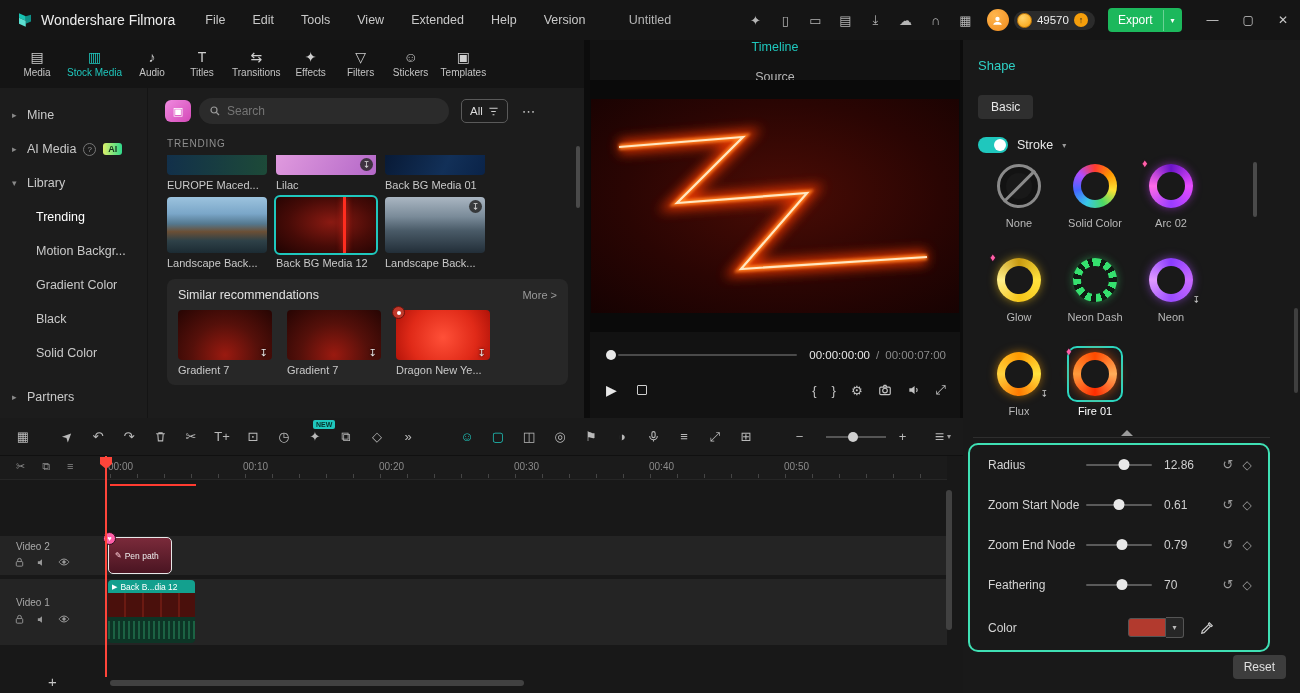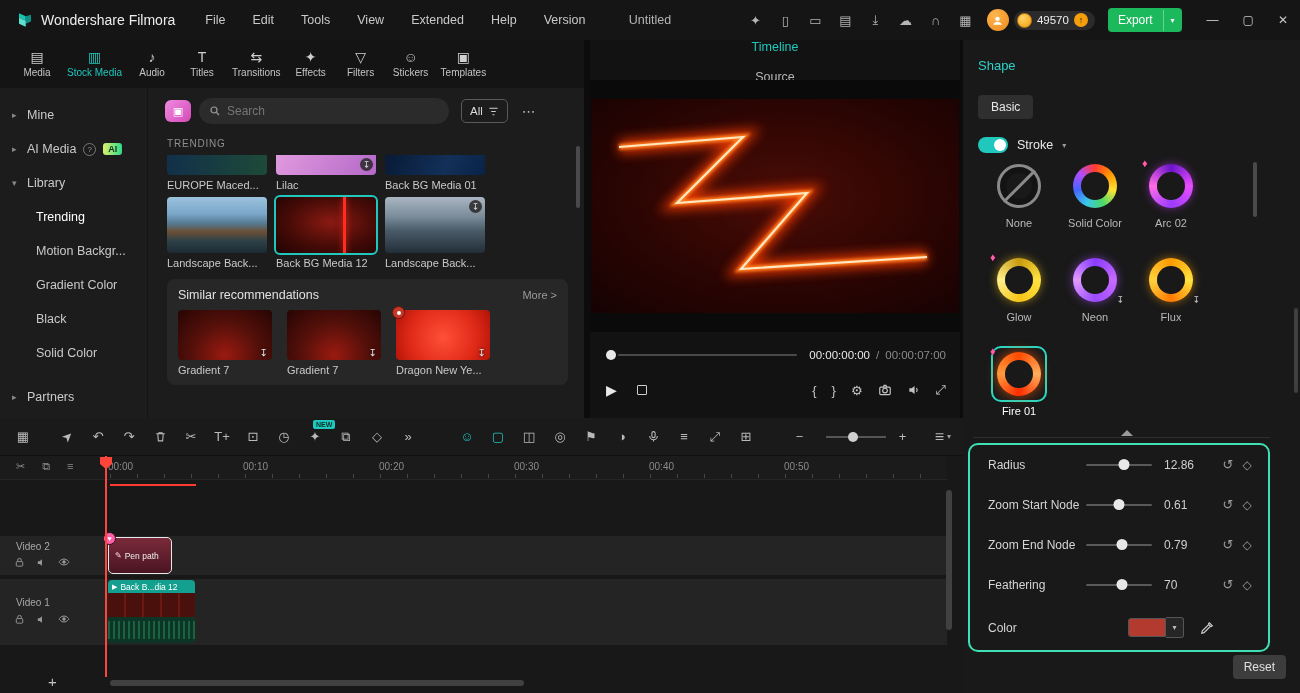--- a/index.html
+++ b/index.html
@@ -515,20 +515,26 @@
       </div>
       <div class="preset">
         <div class="pc-wrap">
             <span class="gem">♦</span>
             <div class="ring ring-glow"></div>
           </div>
         <span class="plabel">Glow</span>
       </div>
       <div class="preset">
         <div class="pc-wrap">
+            <div class="ring ring-dash"></div>
+          </div>
+        <span class="plabel">Neon Dash</span>
+      </div>
+      <div class="preset">
+        <div class="pc-wrap">
             <div class="ring ring-neon"></div>
             <span class="dl">↧</span>
           </div>
         <span class="plabel">Neon</span>
       </div>
       <div class="preset">
         <div class="pc-wrap">
             <div class="ring ring-flux"></div>
             <span class="dl">↧</span>
           </div>

